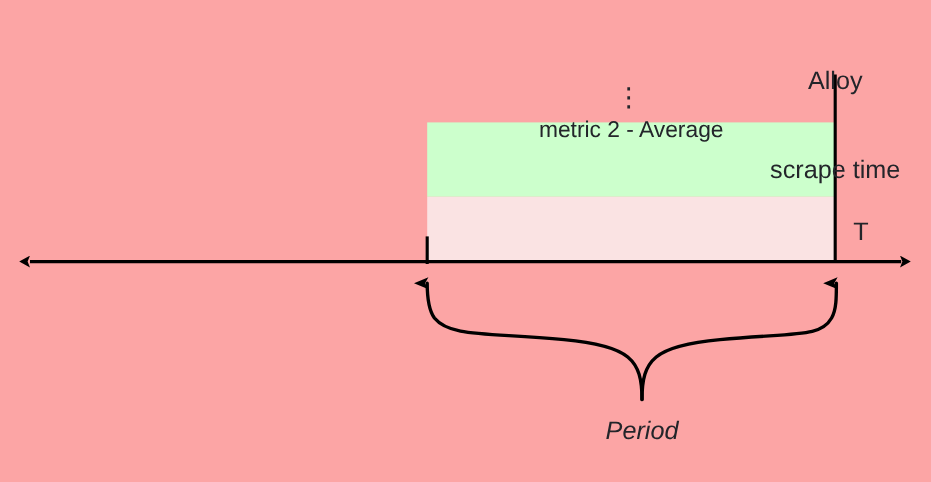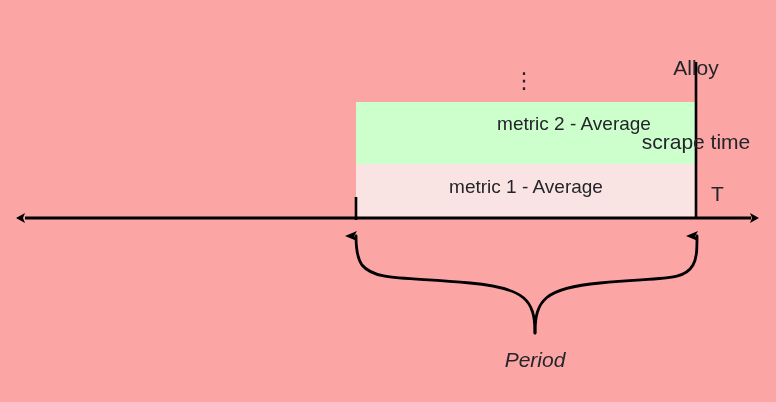--- a/index.html
+++ b/index.html
@@ -55,21 +55,21 @@
     font-style: italic;
   }
   #ellipsis-label {
     font-size: 22px;
     text-align: center;
     width: 40px;
     left: 504px;
     top: 68px;
     letter-spacing: 0;
   }
-  #metric2-label { top: 113px; padding-left: 48px; }
+  #metric2-label { top: 98px; }
   #metric1-label { top: 176px; }
 </style>
 </head>
 <body>
 
 <div id="canvas">
 
   <svg id="diagram-svg" viewBox="0 0 776 402">
     <defs>
       <marker id="arrow-left" markerWidth="12" markerHeight="12" refX="9" refY="5" orient="auto" markerUnits="userSpaceOnUse">
@@ -100,19 +100,18 @@
 
   <div id="scrape-label" class="txt">
     <div>Alloy</div>
     <div>scrape time</div>
   </div>
 
   <div id="ellipsis-label" class="txt">⋮</div>
 
   <div id="metric2-label" class="txt box-label">metric 2 - Average</div>
 
-  <div id="metric1-label" class="txt box-label">metric 1 - Average</div>
 
   <div id="axis-label-t" class="txt">T</div>
 
   <div id="period-label" class="txt">Period</div>
 
 </div>
 
 </body></html>

